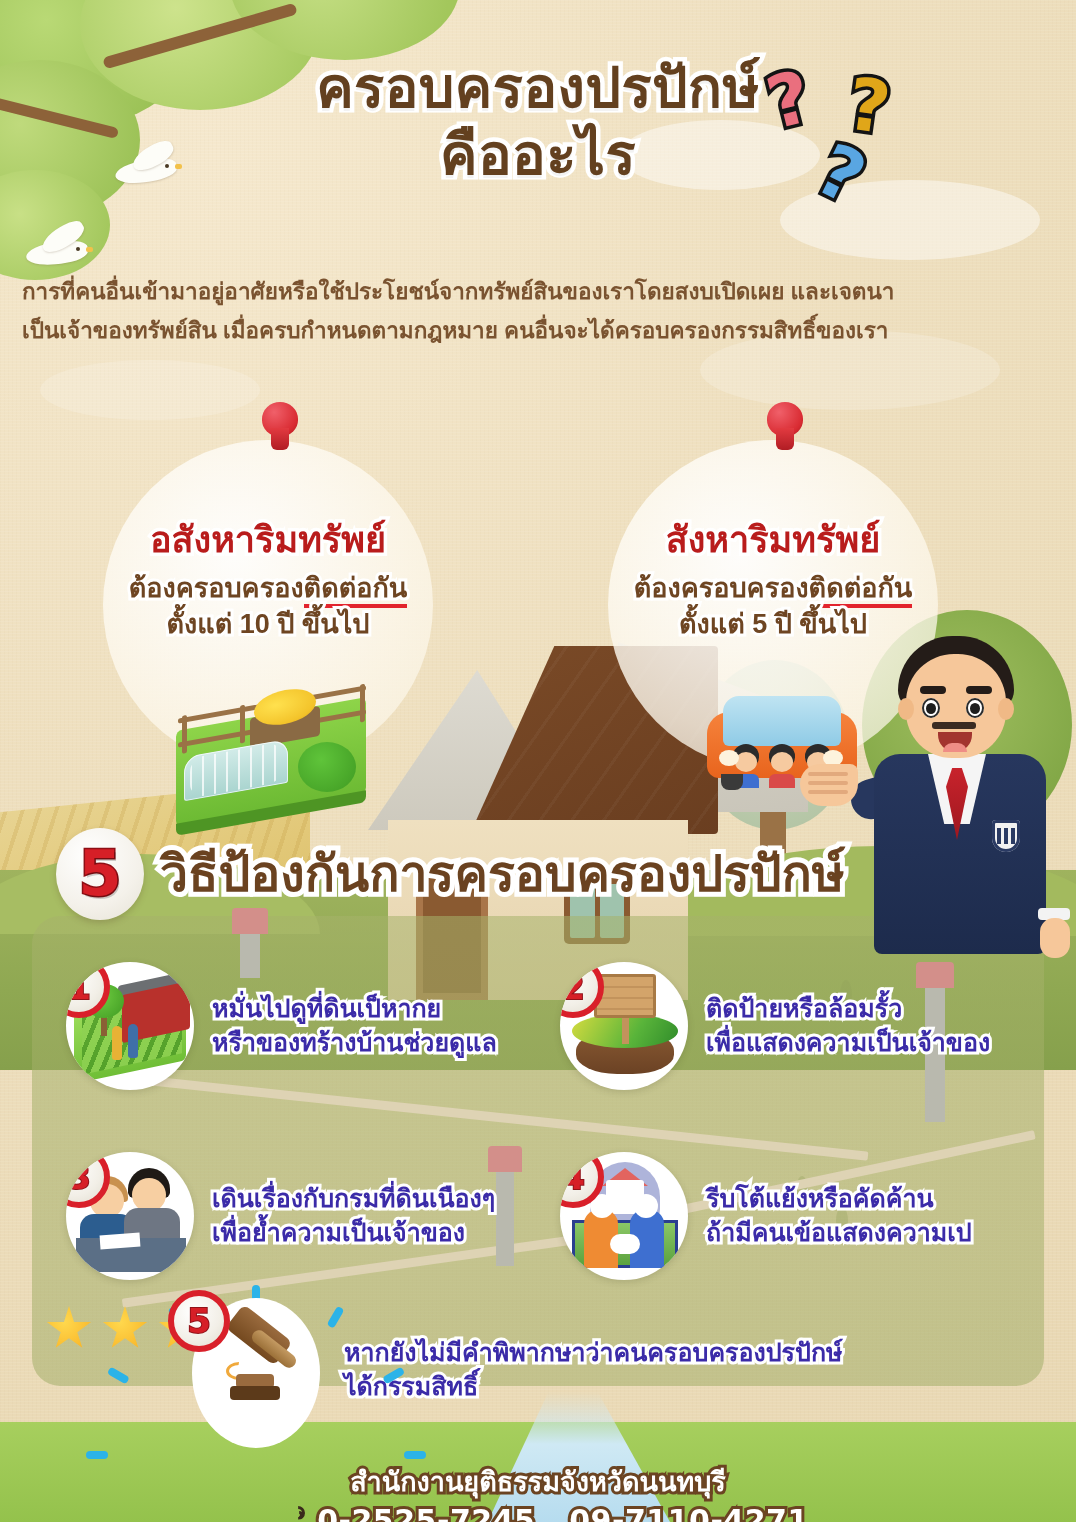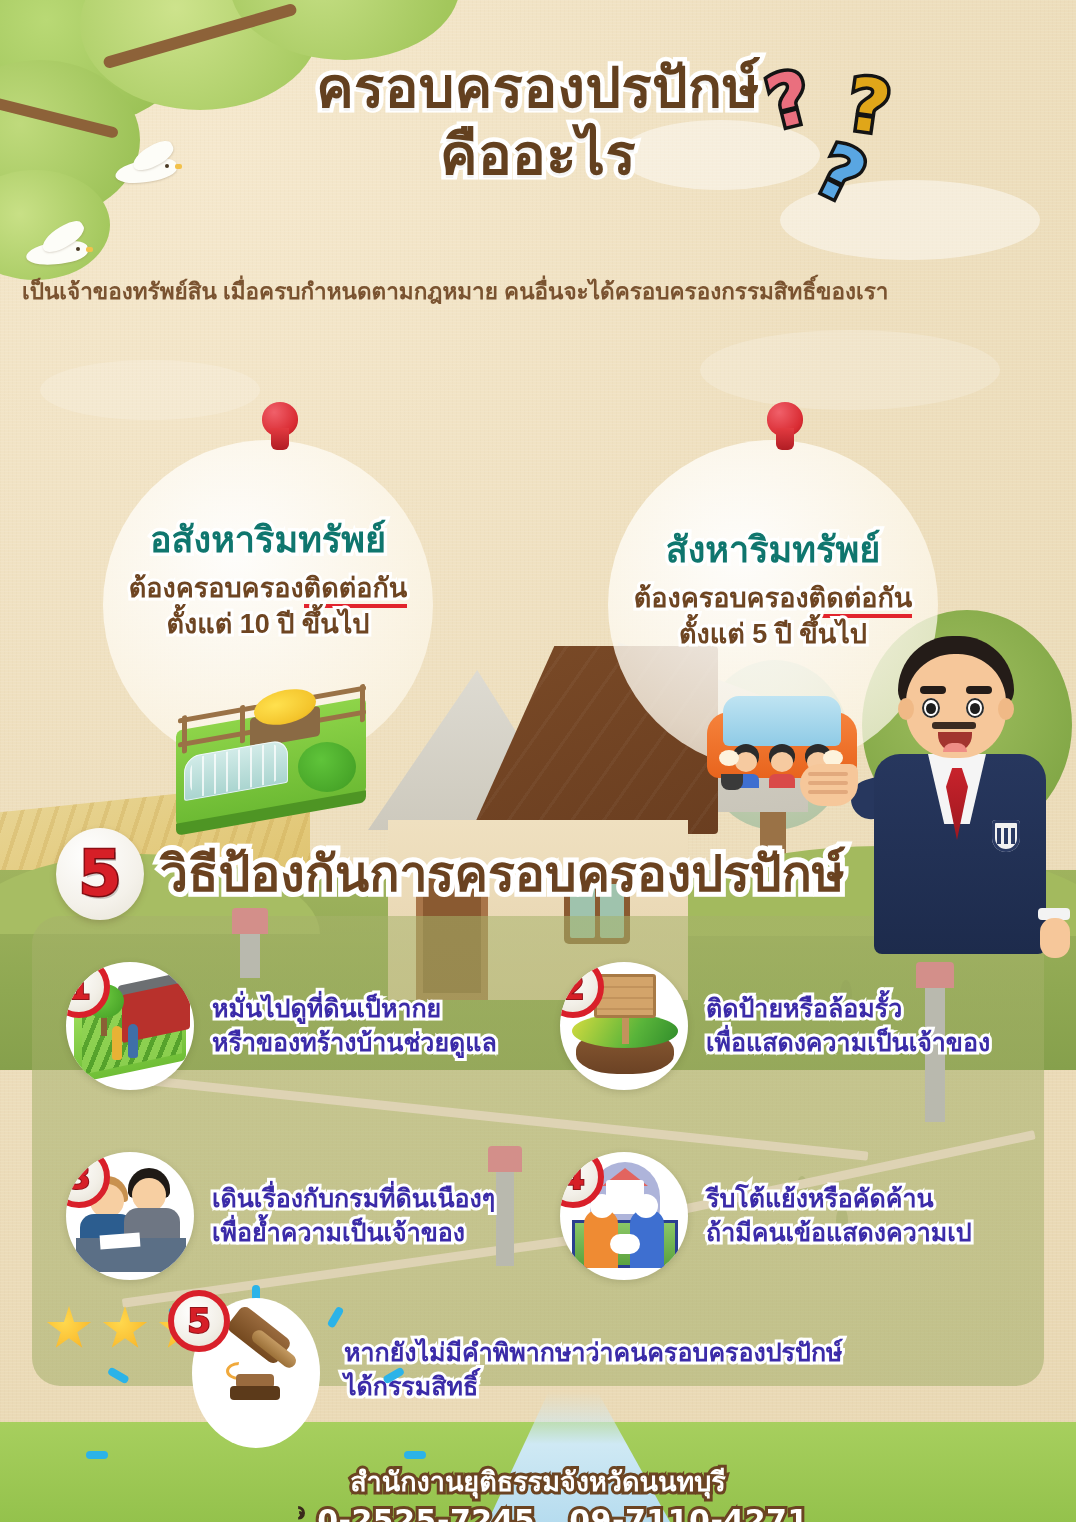--- a/index.html
+++ b/index.html
@@ -147,21 +147,21 @@
     border-radius: 0 0 6px 6px;
   }
 
   .prop-circle {
     position: absolute; width: 330px; height: 330px; border-radius: 50%;
     background: radial-gradient(circle at 40% 35%, rgba(255,255,255,.93) 0%, rgba(253,248,236,.80) 60%, rgba(250,244,228,.62) 100%);
     z-index: 9;
   }
   .prop-text { position: absolute; width: 420px; text-align: center; z-index: 10; }
   .prop-title {
-    font-size: 36px; font-weight: 700; color: #0f766e; line-height: 1.1;
+    font-size: 36px; font-weight: 700; color: #b91c1c; line-height: 1.1;
     -webkit-text-stroke: 7px #ffffff; paint-order: stroke fill;
   }
   .prop-sub {
     margin-top: 10px; font-size: 27px; font-weight: 700; color: #6e4522; line-height: 1.35;
     -webkit-text-stroke: 6px #ffffff; paint-order: stroke fill;
   }
   .ul-red { border-bottom: 4px solid #e2242c; padding-bottom: 1px; }
 
   
   .farm { position: absolute; z-index: 10; }
@@ -456,20 +456,21 @@
     <div class="title-line second">คืออะไร</div>
   </div>
 
   <div class="qmarks">
     <span class="qm red">?</span>
     <span class="qm gold">?</span>
     <span class="qm blue">?</span>
   </div>
 
   <div class="intro">
+    <div>การที่คนอื่นเข้ามาอยู่อาศัยหรือใช้ประโยชน์จากทรัพย์สินของเราโดยสงบเปิดเผย และเจตนา</div>
     <div>เป็นเจ้าของทรัพย์สิน เมื่อครบกำหนดตามกฎหมาย คนอื่นจะได้ครอบครองกรรมสิทธิ์ของเรา</div>
   </div>
 
   <div class="scene">
     <div class="field-left">
         <div class="field-stripes"></div>
       </div>
     <div class="tree-bg" style="left:862px;top:-30px;width:210px;height:230px;background:radial-gradient(circle at 45% 40%,#9fbe5f 0%,#7fa544 80%);"></div>
     <div class="tree-bg" style="left:700px;top:20px;width:150px;height:170px;background:radial-gradient(circle at 45% 40%,#c9d6bc 0%,#b4c5a5 80%);"></div>
     <div class="tree-trunk" style="left:760px;top:110px;width:26px;height:120px;"></div>
@@ -539,21 +540,21 @@
     <div class="person" style="left:98px;">
         <div class="h"></div>
         <div class="f"></div>
         <div class="t" style="background:#d98aa7;"></div>
       </div>
     <div class="light" style="left:12px;"></div>
     <div class="light" style="left:116px;"></div>
     <div class="wheel" style="left:14px;"></div>
     <div class="wheel" style="left:112px;"></div>
   </div>
-  <div class="prop-text" style="left:563px;top:520px;margin-top:10px;">
+  <div class="prop-text" style="left:563px;top:520px;">
     <div class="prop-title">สังหาริมทรัพย์</div>
     <div class="prop-sub">
       <span>ต้องครอบครอง</span><span class="ul-red">ติดต่อกัน</span><br>
       <span>ตั้งแต่ 5 ปี ขึ้นไป</span>
     </div>
   </div>
 
   <div class="officer">
     <div class="arm"></div>
     <div class="hand">

